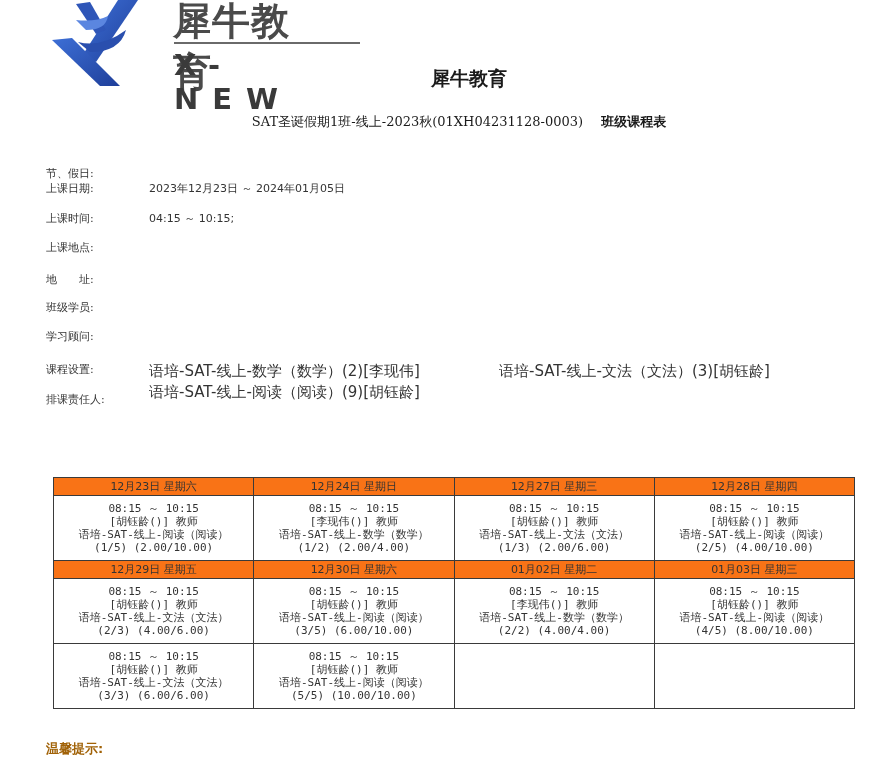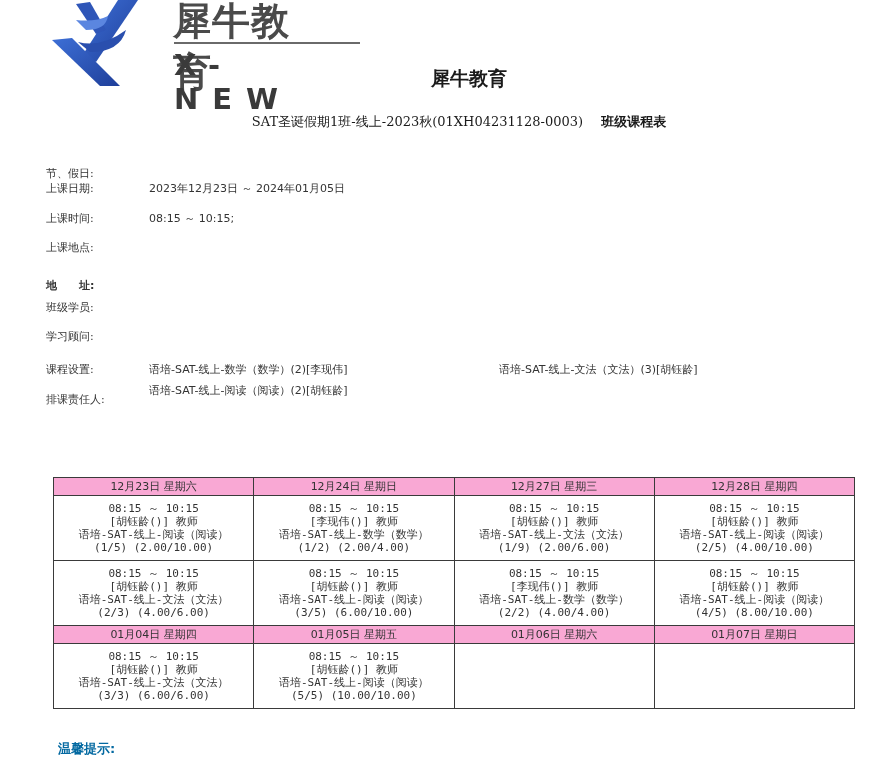--- a/index.html
+++ b/index.html
@@ -28,31 +28,31 @@
   }
   .doc-title {
     position: absolute; left: 0; width: 878px; top: 113px; text-align: center;
     padding-left: 40px; box-sizing: border-box;
     font-family: "DejaVu Serif", serif; font-size: 13px; color: #1a1a1a;
   }
   .doc-title .t2 { margin-left: 18px; font-weight: bold; font-family: "DejaVu Sans", sans-serif; }
   .info { position: absolute; left: 46px; font-size: 11px; color: #333333; }
   .info .lbl { display: inline-block; width: 103px; }
   .info .val { display: inline-block; }
-  .course { position: absolute; font-size: 11px; color: #333333; white-space: nowrap; text-align: right; }
+  .course { position: absolute; font-size: 15px; color: #333333; white-space: nowrap; text-align: right; }
   table.sched {
     position: absolute; left: 53px; top: 477px; width: 802px;
     border-collapse: collapse; table-layout: fixed;
     font-family: "DejaVu Sans Mono", "Liberation Mono", monospace; font-size: 11px;
   }
   table.sched td { border: 1.5px solid #3a3a3a; text-align: center; padding: 0; vertical-align: middle; }
-  table.sched tr.hdr td { background: #f9a8d4; height: 17px; line-height: 17px; font-family: "DejaVu Sans", sans-serif; font-size: 11px; color: #333; }
+  table.sched tr.hdr td { background: #f97316; height: 17px; line-height: 17px; font-family: "DejaVu Sans", sans-serif; font-size: 11px; color: #333; }
   table.sched tr.cnt td { height: 64px; line-height: 13px; color: #333; }
   .cell-line { display: block; white-space: nowrap; }
-  .tips { position: absolute; left: 46px; top: 740px; font-weight: bold; font-size: 13px; color: #0369a1; margin-left: 12px; }
+  .tips { position: absolute; left: 46px; top: 740px; font-weight: bold; font-size: 13px; color: #a16207; }
 </style>
 </head>
 <body>
 
 <div class="logo">
   <svg class="logo-mark" viewBox="0 0 120 86">
     <defs>
       <linearGradient id="lg1" x1="0" y1="0" x2="1" y2="1">
         <stop offset="0" stop-color="#3d6fd6"></stop>
         <stop offset="1" stop-color="#1f3f9a"></stop>
@@ -74,40 +74,40 @@
   <span>SAT圣诞假期1班-线上-2023秋(01XH04231128-0003)</span><span class="t2">班级课程表</span>
 </div>
 
 <div class="info" style="top:152px;margin-top:29px;">
   <span class="lbl">上课日期:</span><span class="val">2023年12月23日 ～ 2024年01月05日</span>
 </div>
 <div class="info" style="top:166px;">
   <span class="lbl">节、假日:</span><span class="val"></span>
 </div>
 <div class="info" style="top:211px;">
-  <span class="lbl">上课时间:</span><span class="val">08:15 ～ 10:15;</span>
+  <span class="lbl">上课时间:</span><span class="val">04:15 ～ 10:15;</span>
 </div>
 <div class="info" style="top:240px;">
   <span class="lbl">上课地点:</span><span class="val"></span>
 </div>
-<div class="info" style="top:278px;font-weight:bold;">
+<div class="info" style="top:272px;">
   <span class="lbl">地　　址:</span><span class="val"></span>
 </div>
 <div class="info" style="top:300px;">
   <span class="lbl">班级学员:</span><span class="val"></span>
 </div>
 <div class="info" style="top:329px;">
   <span class="lbl">学习顾问:</span><span class="val"></span>
 </div>
 <div class="info" style="top:362px;">
   <span class="lbl">课程设置:</span>
 </div>
 <div class="course" style="left:149px; top:362px;">语培-SAT-线上-数学（数学）(2)[李现伟]</div>
 <div class="course" style="left:499px; top:362px;">语培-SAT-线上-文法（文法）(3)[胡钰龄]</div>
-<div class="course" style="left:149px; top:383px;">语培-SAT-线上-阅读（阅读）(2)[胡钰龄]</div>
+<div class="course" style="left:149px; top:383px;">语培-SAT-线上-阅读（阅读）(9)[胡钰龄]</div>
 <div class="info" style="top:392px;">
   <span class="lbl">排课责任人:</span><span class="val"></span>
 </div>
 
 <table class="sched">
   <colgroup>
       <col style="width:25%">
       <col style="width:25%">
       <col style="width:25%">
       <col style="width:25%">
@@ -129,30 +129,36 @@
       <td>
         <span class="cell-line">08:15 ～ 10:15</span>
         <span class="cell-line">[李现伟()] 教师</span>
         <span class="cell-line">语培-SAT-线上-数学（数学）</span>
         <span class="cell-line">(1/2) (2.00/4.00)</span>
       </td>
       <td>
         <span class="cell-line">08:15 ～ 10:15</span>
         <span class="cell-line">[胡钰龄()] 教师</span>
         <span class="cell-line">语培-SAT-线上-文法（文法）</span>
-        <span class="cell-line">(1/9) (2.00/6.00)</span>
+        <span class="cell-line">(1/3) (2.00/6.00)</span>
       </td>
       <td>
         <span class="cell-line">08:15 ～ 10:15</span>
         <span class="cell-line">[胡钰龄()] 教师</span>
         <span class="cell-line">语培-SAT-线上-阅读（阅读）</span>
         <span class="cell-line">(2/5) (4.00/10.00)</span>
       </td>
     </tr>
 
+    <tr class="hdr">
+      <td>12月29日  星期五</td>
+      <td>12月30日  星期六</td>
+      <td>01月02日  星期二</td>
+      <td>01月03日  星期三</td>
+    </tr>
     <tr class="cnt">
       <td>
         <span class="cell-line">08:15 ～ 10:15</span>
         <span class="cell-line">[胡钰龄()] 教师</span>
         <span class="cell-line">语培-SAT-线上-文法（文法）</span>
         <span class="cell-line">(2/3) (4.00/6.00)</span>
       </td>
       <td>
         <span class="cell-line">08:15 ～ 10:15</span>
         <span class="cell-line">[胡钰龄()] 教师</span>
@@ -166,26 +172,20 @@
         <span class="cell-line">(2/2) (4.00/4.00)</span>
       </td>
       <td>
         <span class="cell-line">08:15 ～ 10:15</span>
         <span class="cell-line">[胡钰龄()] 教师</span>
         <span class="cell-line">语培-SAT-线上-阅读（阅读）</span>
         <span class="cell-line">(4/5) (8.00/10.00)</span>
       </td>
     </tr>
 
-    <tr class="hdr">
-      <td>01月04日  星期四</td>
-      <td>01月05日  星期五</td>
-      <td>01月06日  星期六</td>
-      <td>01月07日  星期日</td>
-    </tr>
     <tr class="cnt">
       <td>
         <span class="cell-line">08:15 ～ 10:15</span>
         <span class="cell-line">[胡钰龄()] 教师</span>
         <span class="cell-line">语培-SAT-线上-文法（文法）</span>
         <span class="cell-line">(3/3) (6.00/6.00)</span>
       </td>
       <td>
         <span class="cell-line">08:15 ～ 10:15</span>
         <span class="cell-line">[胡钰龄()] 教师</span>

